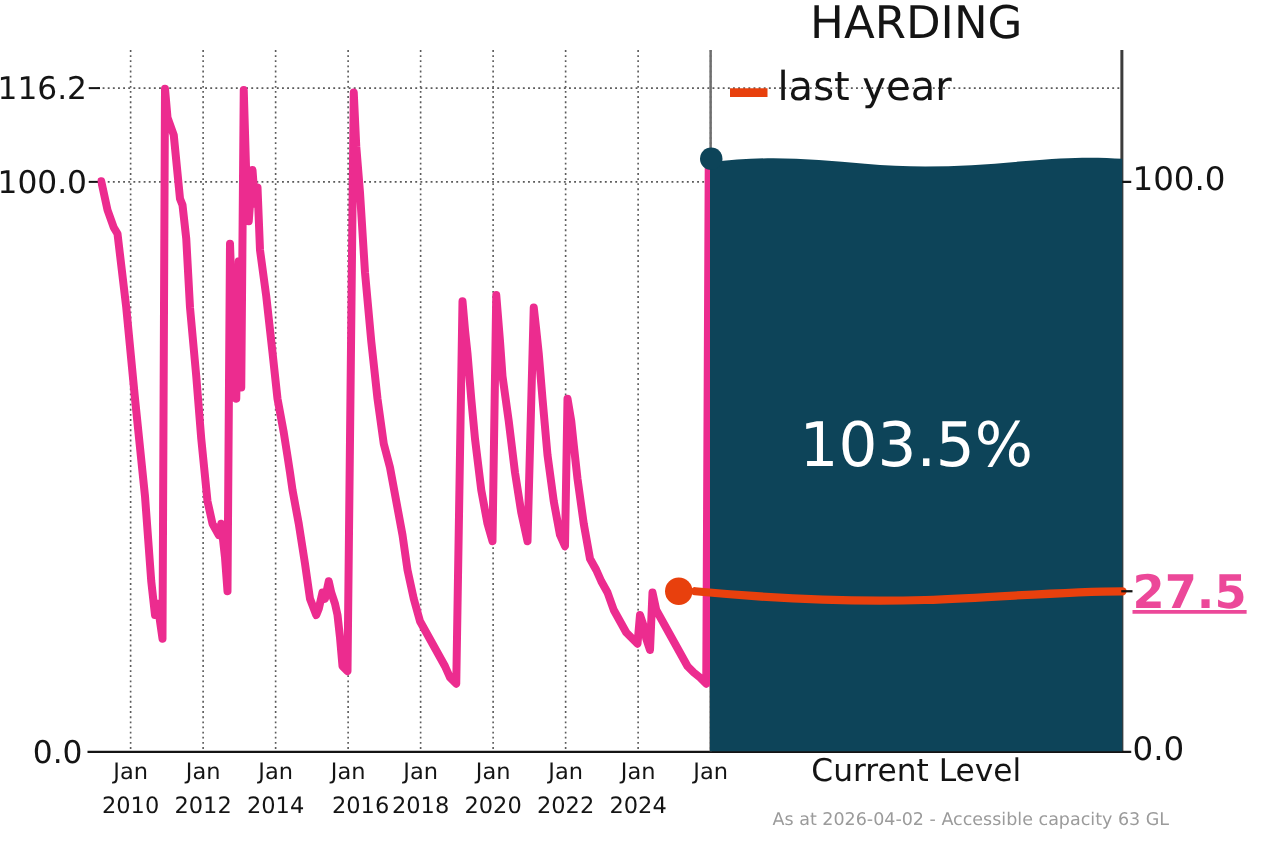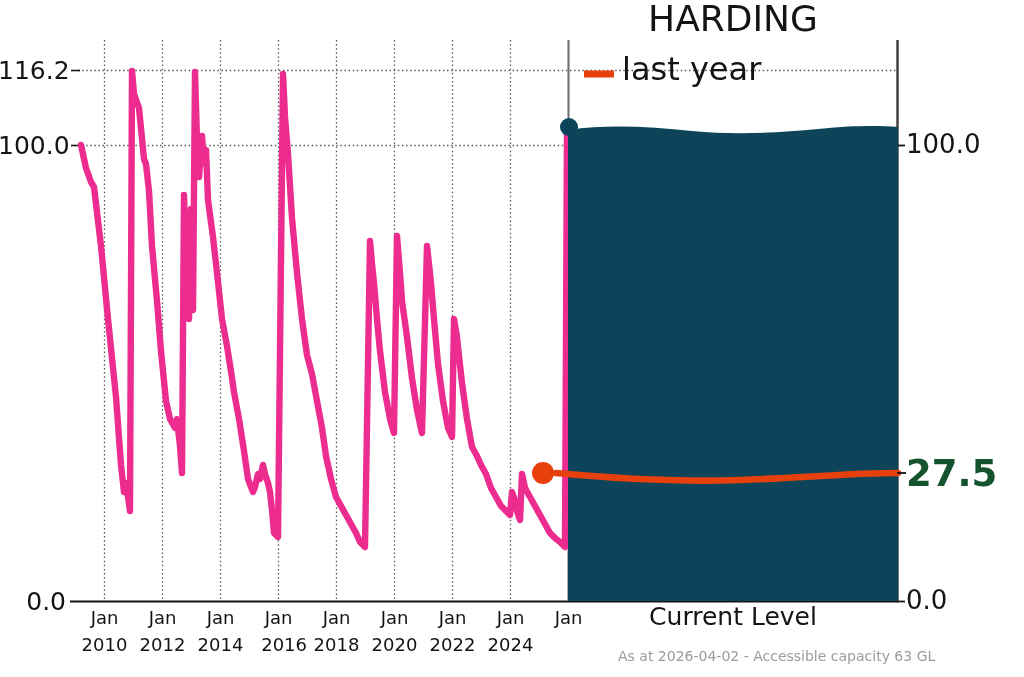--- a/index.html
+++ b/index.html
@@ -21,21 +21,21 @@
   }
   #legend-label{
     position:absolute;left:622px;top:50px;font-size:32px;color:#141414;
   }
   #pct-label{
     position:absolute;left:568px;top:328px;width:330px;
     text-align:center;font-size:49px;color:#ffffff;
   }
   #lastyear-value{
     position:absolute;left:906px;top:452px;font-size:37px;
-    font-weight:bold;color:#14532d;
+    font-weight:bold;color:#ec4899;text-decoration:underline;
   }
   #right-100{position:absolute;left:906px;top:129px;font-size:26px;color:#141414;}
   #right-0{position:absolute;left:906px;top:585px;font-size:26px;color:#141414;}
   #current-level{
     position:absolute;left:568px;top:602px;width:330px;
     text-align:center;font-size:25px;color:#141414;
   }
   #footer{
     position:absolute;left:618px;top:648px;font-size:14px;color:#9b9b9b;
   }
@@ -127,41 +127,42 @@
     <circle cx="543" cy="473" r="11" fill="#e8400d"></circle>
     <line x1="897" y1="473" x2="906" y2="473" stroke="#141414" stroke-width="1.8"></line>
 
     <line x1="584" y1="74" x2="614" y2="74" stroke="#e8400d" stroke-width="7"></line>
   </svg>
 
   <div id="title">HARDING</div>
 
   <div id="legend-label">last year</div>
 
+  <div id="pct-label">103.5%</div>
 
   <div id="lastyear-value">27.5</div>
 
   <div id="right-100" class="txt">100.0</div>
   <div id="right-0" class="txt">0.0</div>
 
   <div class="txt ytick" style="left:-2px;top:56px;width:68px;">116.2</div>
   <div class="txt ytick" style="left:-2px;top:131px;width:68px;">100.0</div>
   <div class="txt ytick" style="left:-2px;top:587px;width:68px;">0.0</div>
 
   <div class="txt xtick" style="left:75px;top:604px;width:59px;">Jan</div>
   <div class="txt xtick" style="left:75px;top:631px;width:59px;">2010</div>
 
   <div class="txt xtick" style="left:133px;top:604px;width:59px;">Jan</div>
   <div class="txt xtick" style="left:133px;top:631px;width:59px;">2012</div>
 
   <div class="txt xtick" style="left:191px;top:604px;width:59px;">Jan</div>
   <div class="txt xtick" style="left:191px;top:631px;width:59px;">2014</div>
 
   <div class="txt xtick" style="left:249px;top:604px;width:59px;">Jan</div>
-  <div class="txt xtick" style="left:248px;top:631px;width:59px;text-align:right;">2016</div>
+  <div class="txt xtick" style="left:259px;top:631px;width:59px;">2016</div>
 
   <div class="txt xtick" style="left:307px;top:604px;width:59px;">Jan</div>
   <div class="txt xtick" style="left:307px;top:631px;width:59px;text-align:center;">2018</div>
 
   <div class="txt xtick" style="left:365px;top:604px;width:59px;">Jan</div>
   <div class="txt xtick" style="left:365px;top:631px;width:59px;">2020</div>
 
   <div class="txt xtick" style="left:423px;top:604px;width:59px;">Jan</div>
   <div class="txt xtick" style="left:423px;top:631px;width:59px;">2022</div>
 

